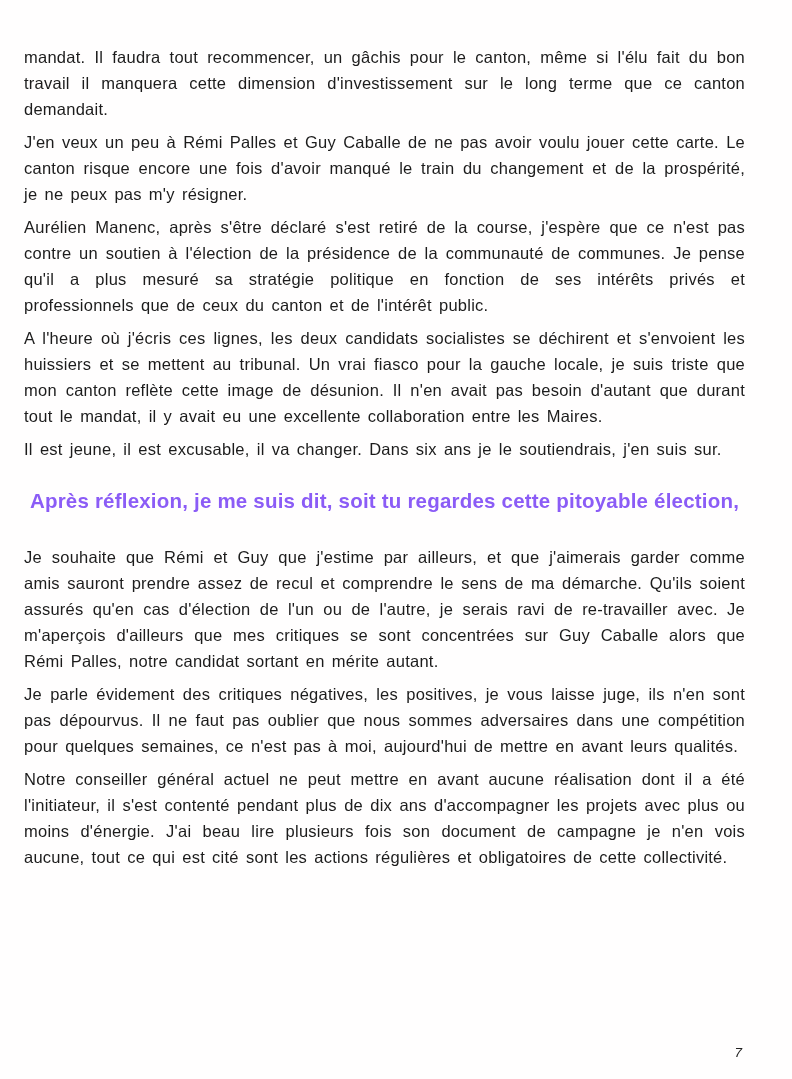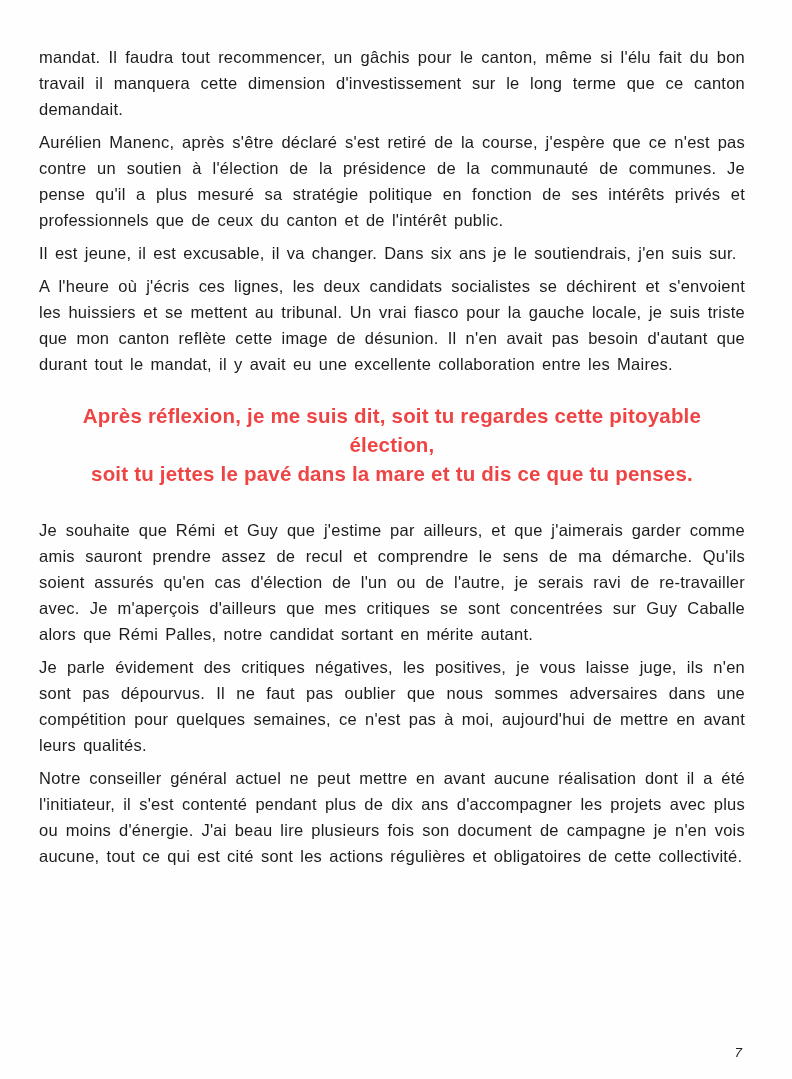--- a/index.html
+++ b/index.html
@@ -14,21 +14,21 @@
     overflow: hidden;
     font-family: "Liberation Sans", sans-serif;
   }
   .page {
     position: absolute;
     top: 0; left: 0;
     width: 792px;
     height: 1079px;
     background: #fffefe;
     box-sizing: border-box;
-    padding: 44px 47px 0 39px;
+    padding: 44px 47px 0 24px;
   }
   .body-text p {
     margin: 0 0 7px 0;
     font-size: 16.5px;
     line-height: 26px;
     letter-spacing: 0.015em;
     word-spacing: 0.14em;
     color: #1c1c1c;
     text-align: justify;
     font-stretch: condensed;
@@ -53,28 +53,28 @@
     color: #222222;
   }
 </style>
 </head>
 <body>
 
 <div class="page">
 
   <div class="body-text">
     <p>mandat. Il faudra tout recommencer, un gâchis pour le canton, même si l'élu fait du bon travail il manquera cette dimension d'investissement sur le long terme que ce canton demandait.</p>
+    <p>J'en veux un peu à Rémi Palles et Guy Caballe de ne pas avoir voulu jouer cette carte. Le canton risque encore une fois d'avoir manqué le train du changement et de la prospérité, je ne peux pas m'y résigner.</p>
     <p>Aurélien Manenc, après s'être déclaré s'est retiré de la course, j'espère que ce n'est pas contre un soutien à l'élection de la présidence de la communauté de communes. Je pense qu'il a plus mesuré sa stratégie politique en fonction de ses intérêts privés et professionnels que de ceux du canton et de l'intérêt public.</p>
+    <p>A l'heure où j'écris ces lignes, les deux candidats socialistes se déchirent et s'envoient les huissiers et se mettent au tribunal. Un vrai fiasco pour la gauche locale, je suis triste que mon canton reflète cette image de désunion. Il n'en avait pas besoin d'autant que durant tout le mandat, il y avait eu une excellente collaboration entre les Maires.</p>
     <p>Il est jeune, il est excusable, il va changer. Dans six ans je le soutiendrais, j'en suis sur.</p>
-    <p>A l'heure où j'écris ces lignes, les deux candidats socialistes se déchirent et s'envoient les huissiers et se mettent au tribunal. Un vrai fiasco pour la gauche locale, je suis triste que mon canton reflète cette image de désunion. Il n'en avait pas besoin d'autant que durant tout le mandat, il y avait eu une excellente collaboration entre les Maires.</p>
   </div>
 
-  <div class="highlight-heading" style="color: #ef4444;">
+  <div class="highlight-heading" style="color: #8b5cf6;">
     <span class="hl-line">Après réflexion, je me suis dit, soit tu regardes cette pitoyable élection,</span>
-    <span class="hl-line">soit tu jettes le pavé dans la mare et tu dis ce que tu penses.</span>
   </div>
 
   <div class="body-text">
     <p>Je souhaite que Rémi et Guy que j'estime par ailleurs, et que j'aimerais garder comme amis sauront prendre assez de recul et comprendre le sens de ma démarche. Qu'ils soient assurés qu'en cas d'élection de l'un ou de l'autre, je serais ravi de re-travailler avec. Je m'aperçois d'ailleurs que mes critiques se sont concentrées sur Guy Caballe alors que Rémi Palles, notre candidat sortant en mérite autant.</p>
     <p>Je parle évidement des critiques négatives, les positives, je vous laisse juge, ils n'en sont pas dépourvus. Il ne faut pas oublier que nous sommes adversaires dans une compétition pour quelques semaines, ce n'est pas à moi, aujourd'hui de mettre en avant leurs qualités.</p>
     <p>Notre conseiller général actuel ne peut mettre en avant aucune réalisation dont il a été l'initiateur, il s'est contenté pendant plus de dix ans d'accompagner les projets avec plus ou moins d'énergie. J'ai beau lire plusieurs fois son document de campagne je n'en vois aucune, tout ce qui est cité sont les actions régulières et obligatoires de cette collectivité.</p>
 
   </div>
 
   <div class="page-number">7</div>

